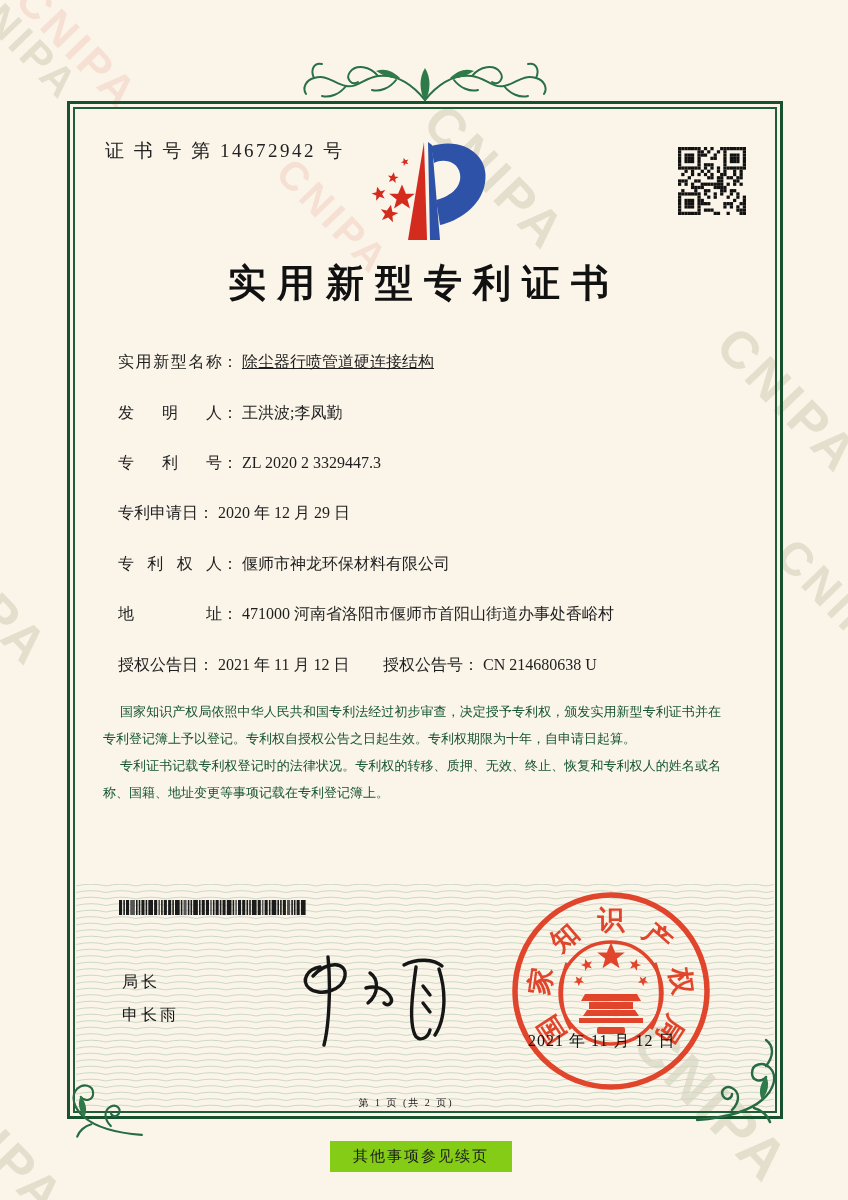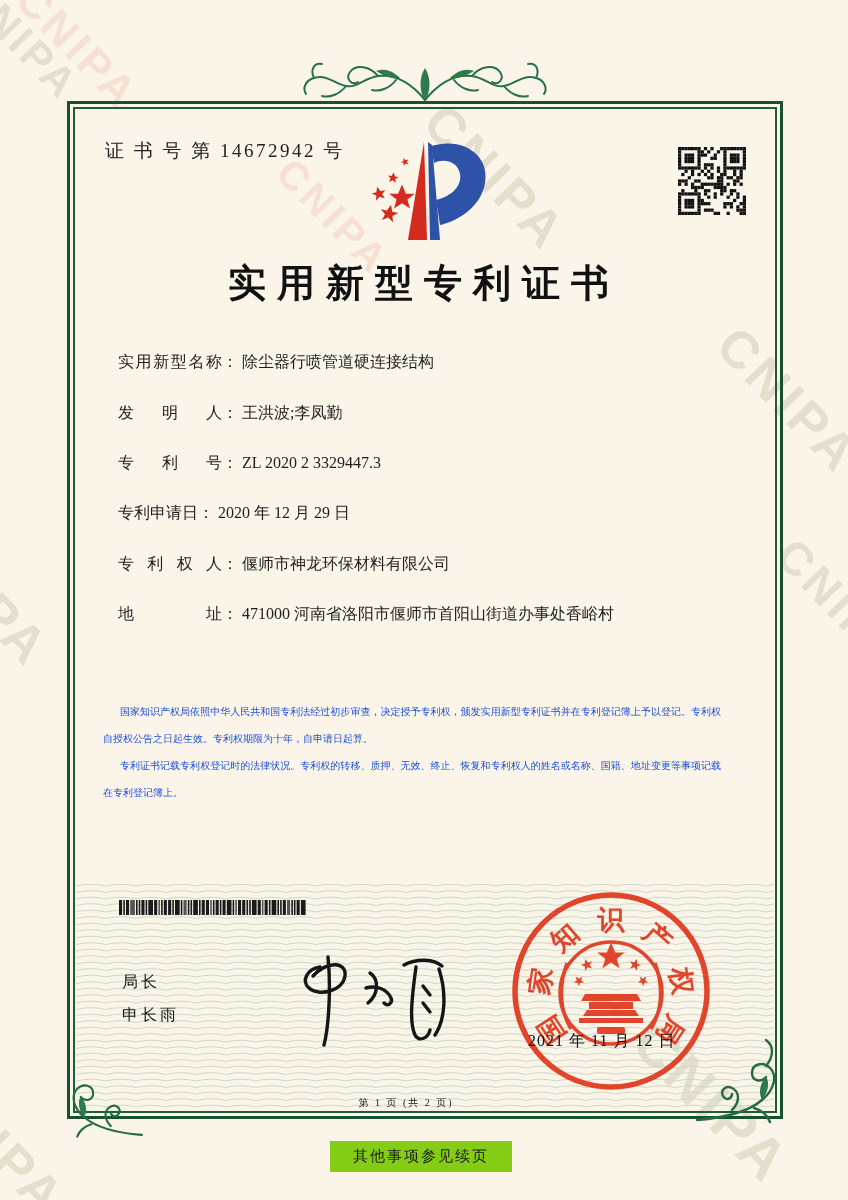--- a/index.html
+++ b/index.html
@@ -21,24 +21,24 @@
   .frame-outer{left:67px; top:101px; width:710px; height:1012px; border:3px solid #17512d;}
   .frame-inner{left:73px; top:107px; width:700px; height:1002px; border:2px solid #1f5c37;}
   
   .cert-no{left:105px; top:138px; font-size:19px; letter-spacing:2.5px;}
   .title{left:0; top:258px; width:848px; text-align:center; font-size:38px; font-weight:600; letter-spacing:11px; color:#111;}
   
   .field-row{position:absolute; left:118px; width:630px; font-size:16px; color:#1e1e1e; white-space:nowrap;}
   .field-label{display:inline-block; width:104px; text-align:justify; text-align-last:justify; vertical-align:top;}
   .field-label.compact{width:auto; text-align:left; text-align-last:left;}
   .field-colon{display:inline-block; margin:0 4px 0 0;}
-  .r0{top:352px;} .r1{top:403px;} .r2{top:453px;} .r3{top:503px;} .r4{top:554px;} .r5{top:604px;} .r6{top:655px;}
+  .r0{top:352px;text-decoration:underline;} .r1{top:403px;} .r2{top:453px;} .r3{top:503px;} .r4{top:554px;} .r5{top:604px;} .r6{top:655px;}
   .grant-no-col{position:absolute; left:265px; top:0;}
   
-  .body-text{left:103px; top:698px; width:618px; font-size:10px; line-height:27px; text-align:justify; color:#1d4ed8;}
+  .body-text{left:103px; top:698px; width:618px; font-size:13px; line-height:27px; text-align:justify; color:#14532d;}
   .body-text p{margin:0; text-indent:17px;}
   
   .sig-title{left:122px; top:972px; font-size:16px; letter-spacing:3px; color:#151515;font-family:Liberation Serif, serif;}
   .sig-name{left:122px; top:1005px; font-size:16px; letter-spacing:3px; color:#151515;}
   .seal-date{left:528px; top:1031px; font-size:16px; letter-spacing:1px; color:#121212; z-index:6;}
   .page-info{left:0; top:1096px; width:812px; text-align:center; font-size:10px; letter-spacing:2px; color:#222;}
   .cont-note-box{left:330px; top:1141px; width:154px; padding:6px 14px; background:#84cc16; text-align:center;}
   .cont-note{font-size:15px; letter-spacing:2px; color:#1c1c1c;}
   .z2{z-index:2;} .z3{z-index:3;} .z4{z-index:4;}
   svg{display:block;}
@@ -380,20 +380,26 @@
   </div>
   <div class="field-row r3">
     <span class="field-label compact">专利申请日</span><span class="field-colon">：</span><span>2020 年 12 月 29 日</span>
   </div>
   <div class="field-row r4">
     <span class="field-label">专利权人</span><span class="field-colon">：</span><span>偃师市神龙环保材料有限公司</span>
   </div>
   <div class="field-row r5">
     <span class="field-label">地址</span><span class="field-colon">：</span><span>471000  河南省洛阳市偃师市首阳山街道办事处香峪村</span>
   </div>
+  <div class="field-row r6">
+    <span class="field-label compact">授权公告日</span><span class="field-colon">：</span><span>2021 年 11 月 12 日</span>
+    <span class="grant-no-col">
+      <span class="field-label compact">授权公告号</span><span class="field-colon">：</span><span>CN 214680638 U</span>
+    </span>
+  </div>
 
   <div class="abs body-text">
     <p>国家知识产权局依照中华人民共和国专利法经过初步审查，决定授予专利权，颁发实用新型专利证书并在专利登记簿上予以登记。专利权自授权公告之日起生效。专利权期限为十年，自申请日起算。</p>
     <p>专利证书记载专利权登记时的法律状况。专利权的转移、质押、无效、终止、恢复和专利权人的姓名或名称、国籍、地址变更等事项记载在专利登记簿上。</p>
   </div>
 
   <svg id="barcode-svg" class="abs z2" style="left:119px;top:900px;" width="220" height="15">
       <rect x="0.0" y="0" width="3.1" height="15" fill="#1b1b1b"></rect>
       <rect x="4.3" y="0" width="1.6" height="15" fill="#1b1b1b"></rect>
       <rect x="7.0" y="0" width="3.1" height="15" fill="#1b1b1b"></rect>

